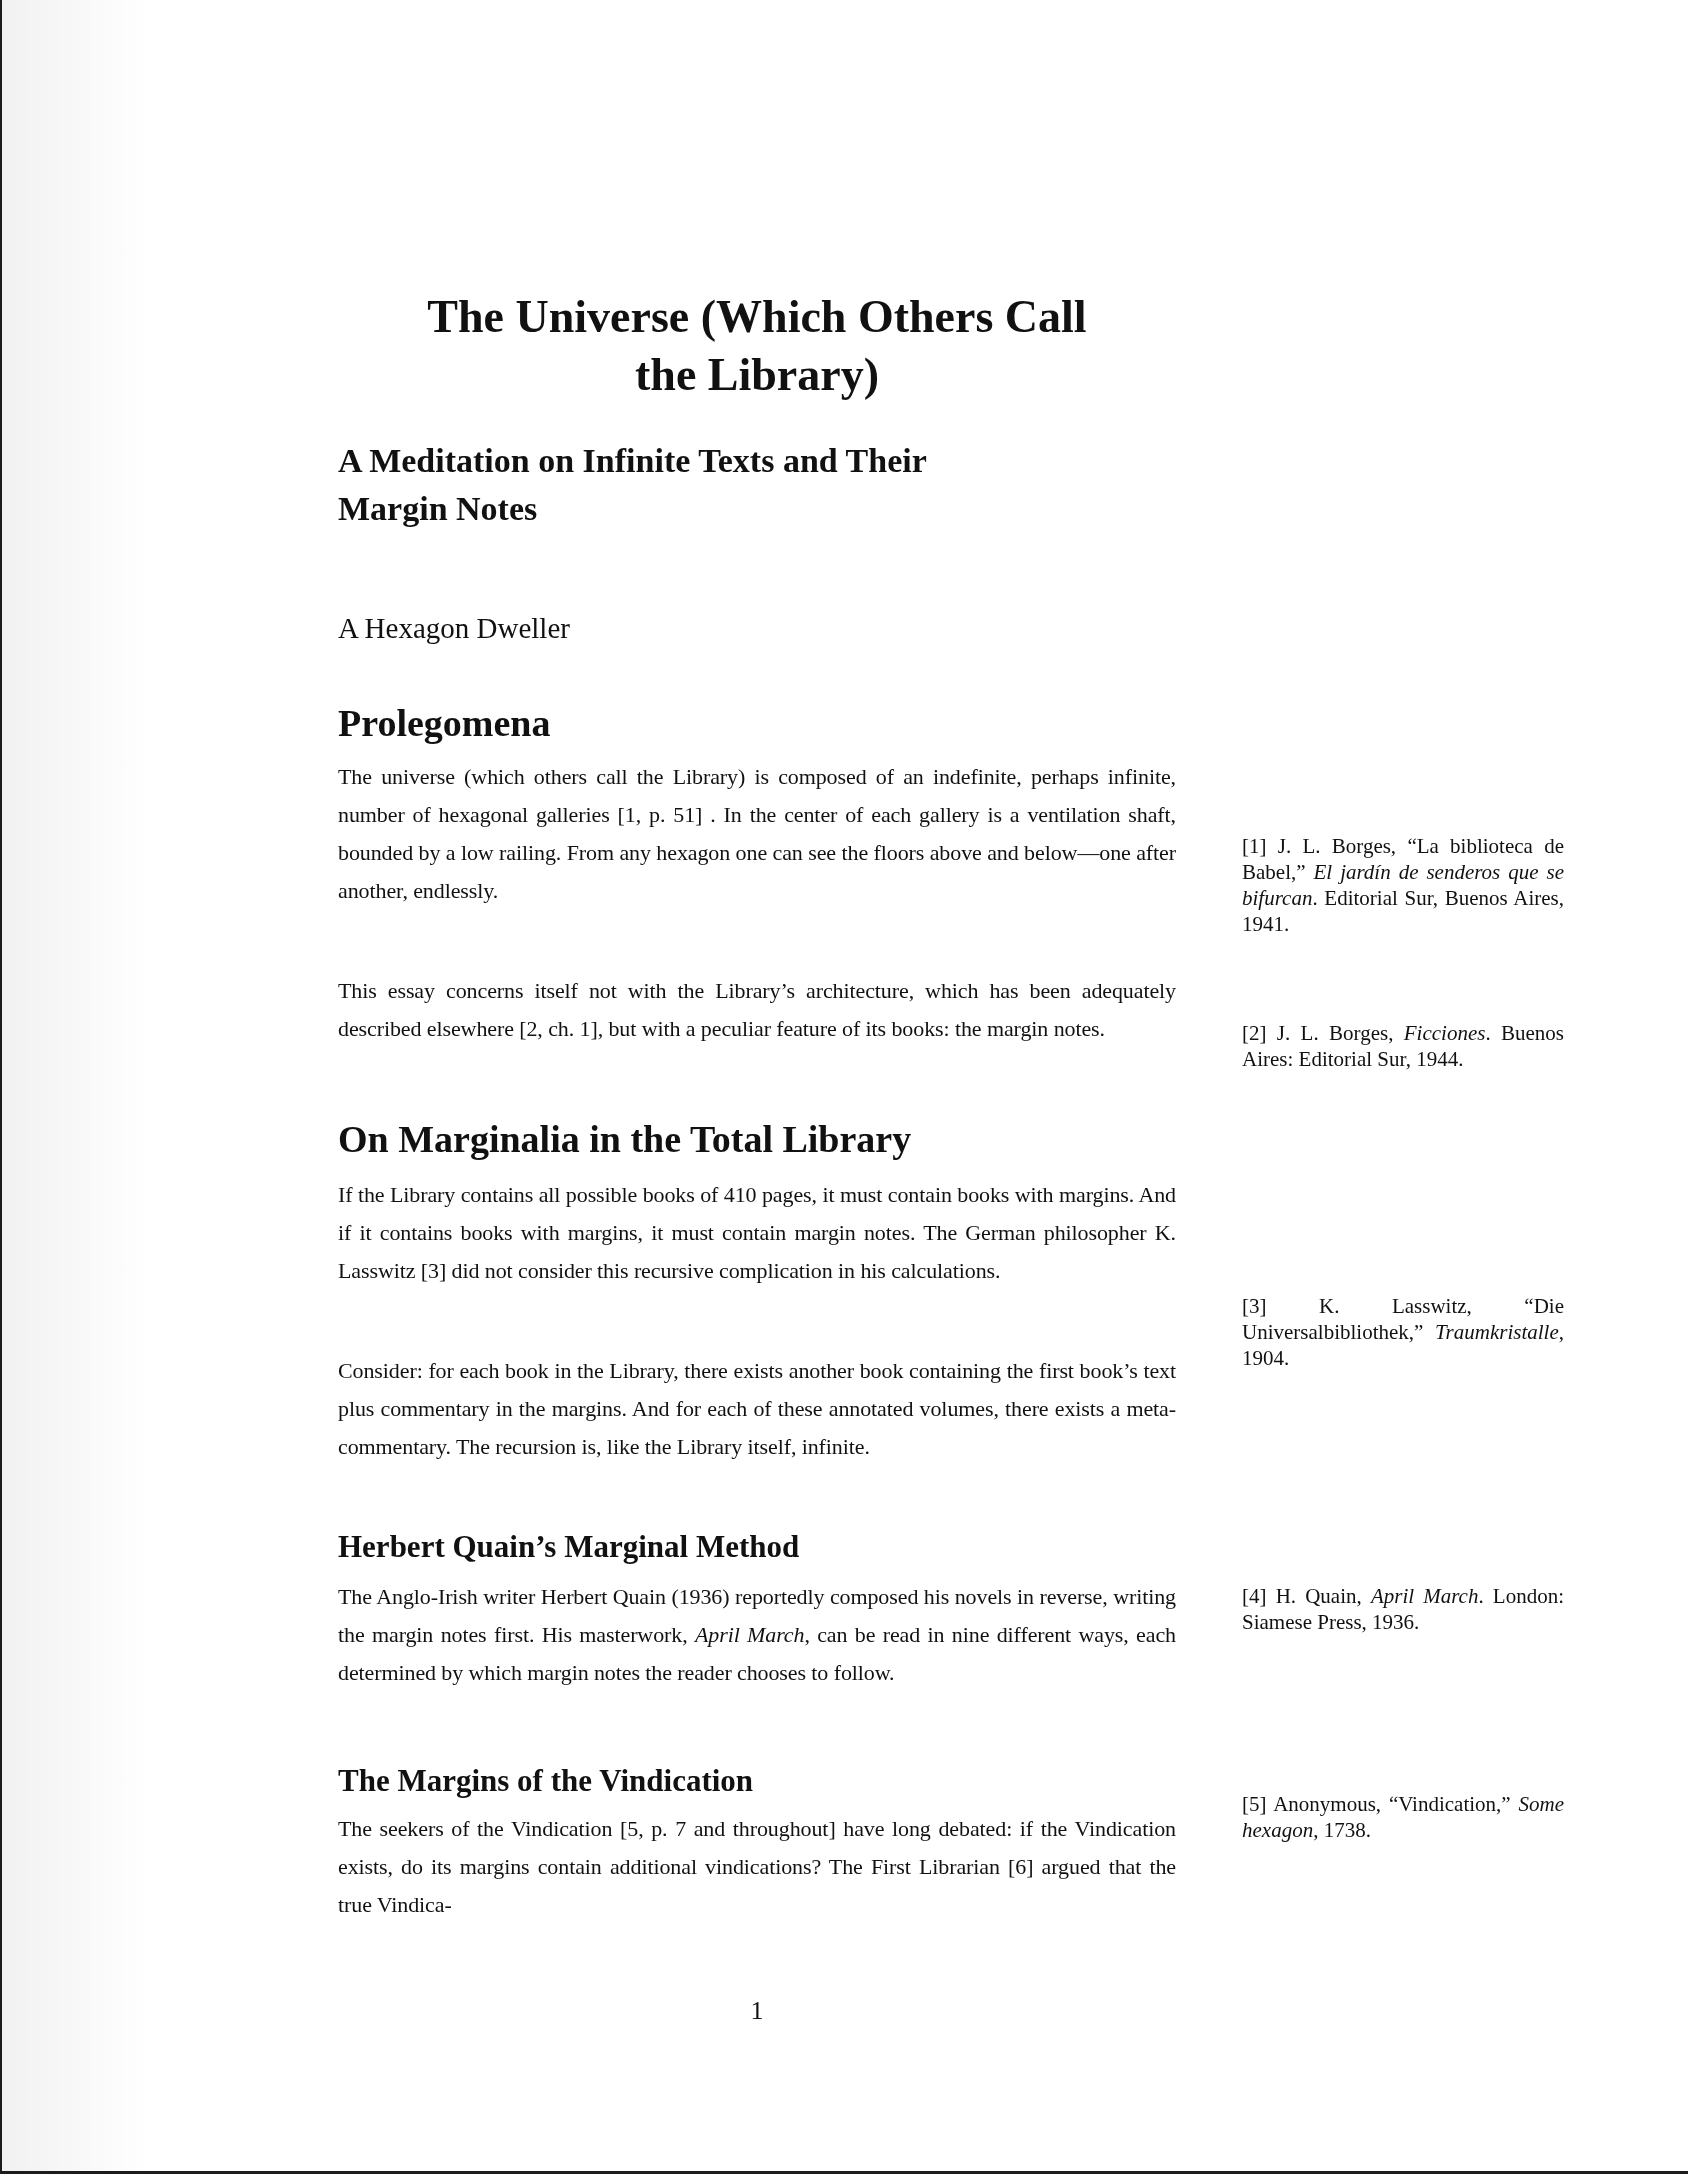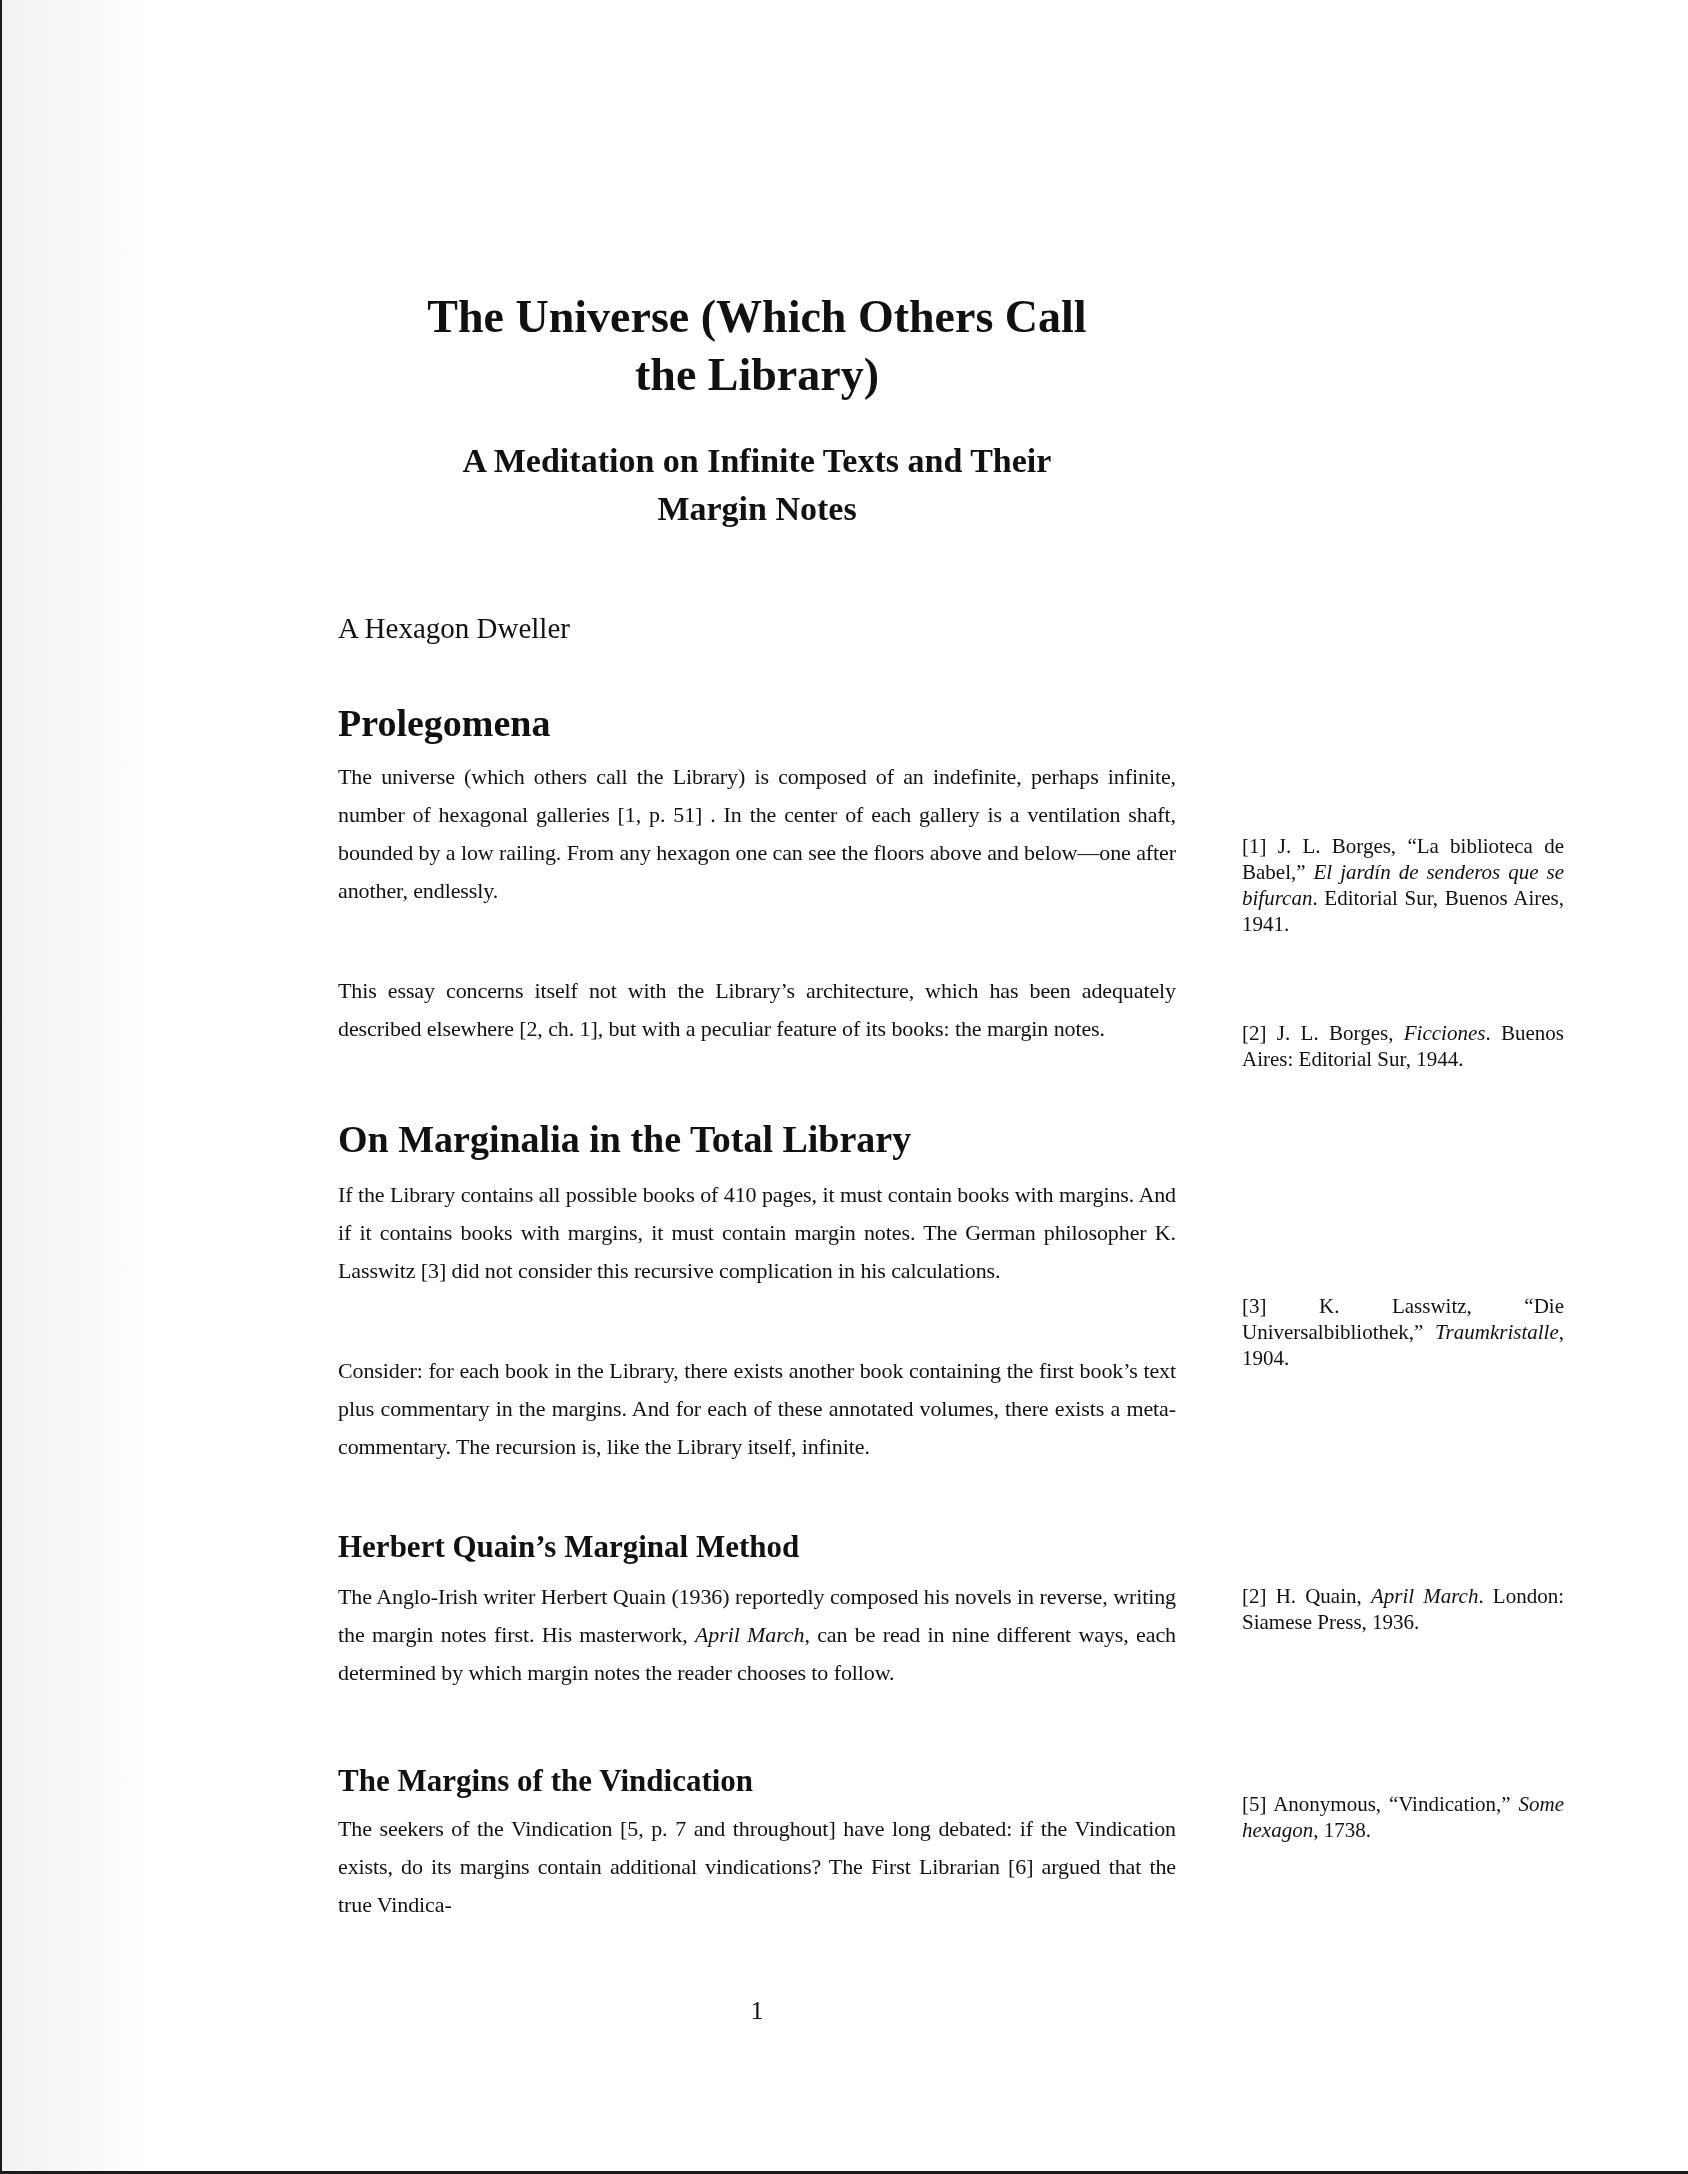--- a/index.html
+++ b/index.html
@@ -34,21 +34,20 @@
     position: absolute;
     left: 336px; top: 288px; width: 838px;
     text-align: center;
     font-weight: bold;
     font-size: 46px;
     line-height: 58px;
   }
   .doc-subtitle {
     position: absolute;
     left: 336px; top: 437px; width: 838px;
-    text-align: center;
     font-weight: bold;
     font-size: 34px;
     line-height: 48px;
   }
   .doc-author {
     position: absolute;
     left: 336px; top: 610px; width: 838px;
     text-align: left;
     font-size: 29px;
     line-height: 36px;
@@ -136,21 +135,21 @@
 
   <div class="sidenote" style="top:1020px">
     <span>[2] J. L. Borges, </span><i>Ficciones</i><span>. Buenos Aires: Editorial Sur, 1944.</span>
   </div>
 
   <div class="sidenote" style="top:1293px">
     <span>[3] K. Lasswitz, “Die Universalbibliothek,” </span><i>Traumkristalle</i><span>, 1904.</span>
   </div>
 
   <div class="sidenote" style="top:1583px">
-    <span>[2] H. Quain, </span><i>April March</i><span>. London: Siamese Press, 1936.</span>
+    <span>[4] H. Quain, </span><i>April March</i><span>. London: Siamese Press, 1936.</span>
   </div>
 
   <div class="sidenote" style="top:1791px">
     <span>[5] Anonymous, “Vindication,” </span><i>Some hexagon</i><span>, 1738.</span>
   </div>
 
 
   <div class="pagenum">1</div>
 </div>
 

